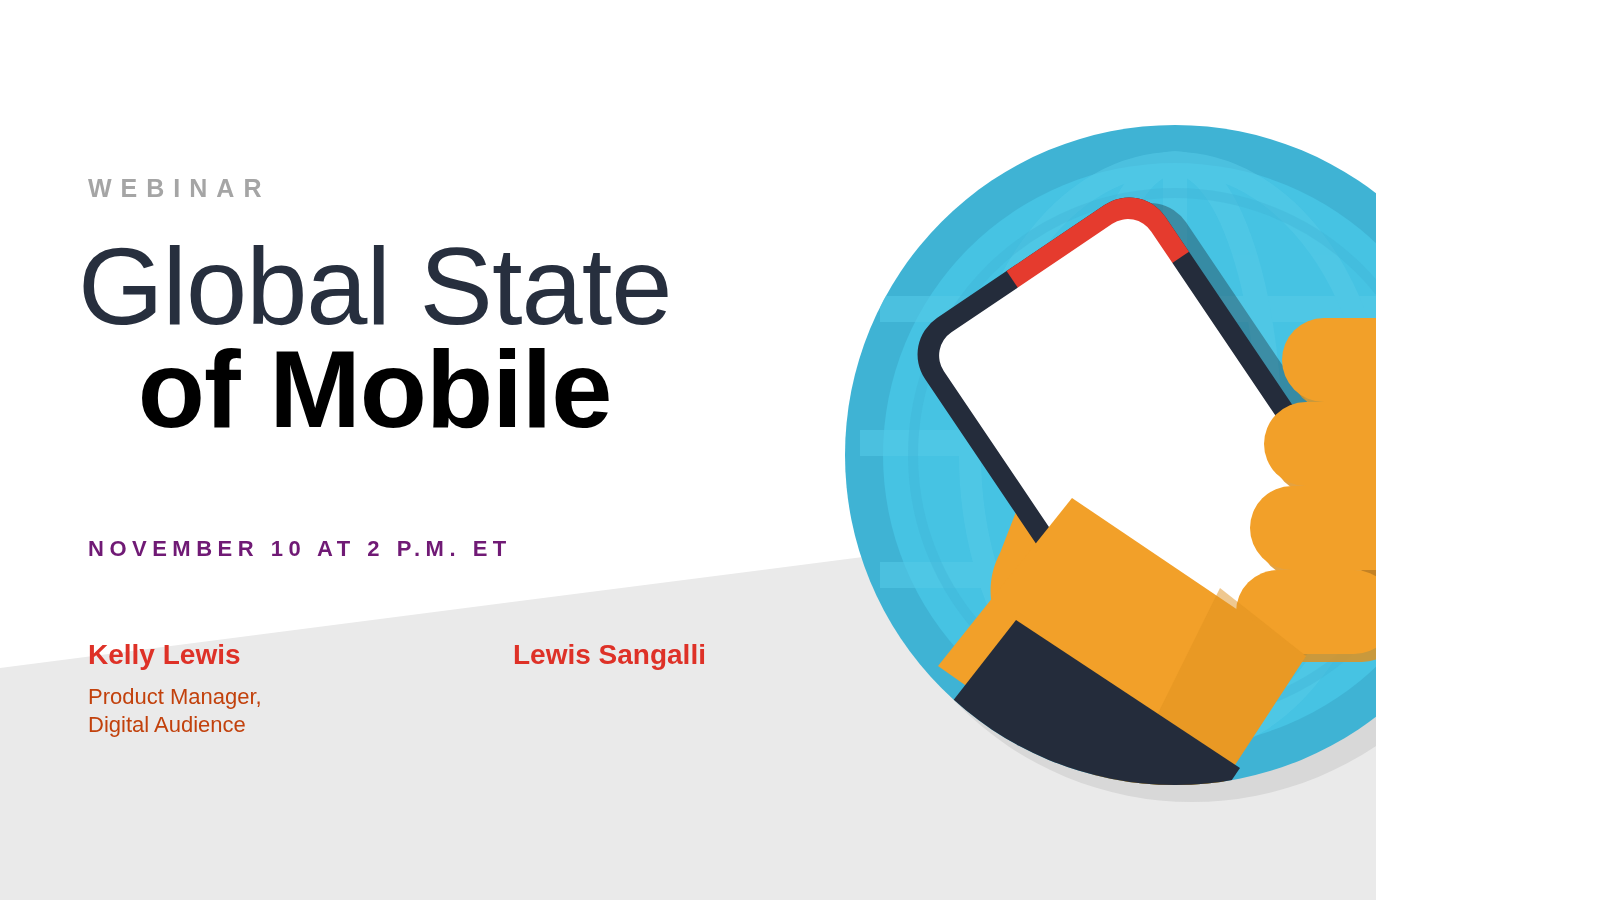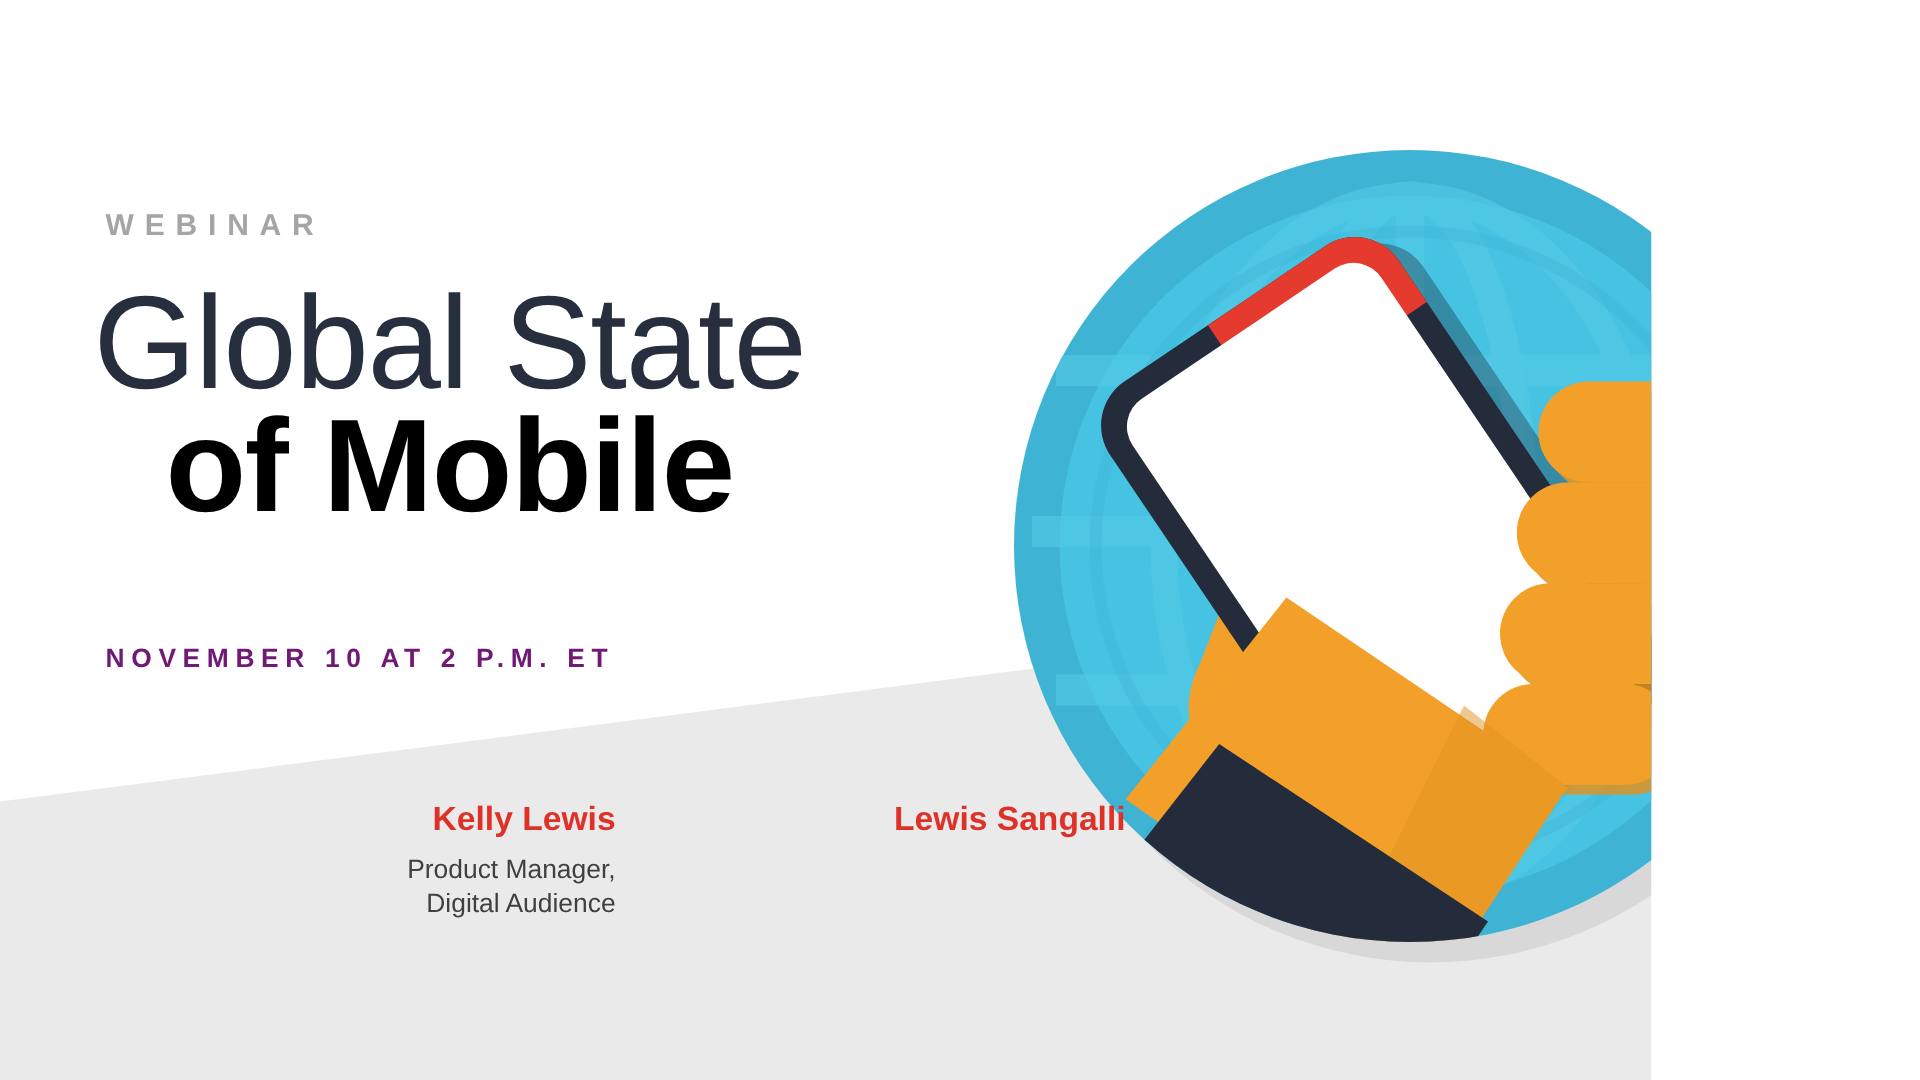--- a/index.html
+++ b/index.html
@@ -65,35 +65,34 @@
     font-size:22px; font-weight:bold;
     letter-spacing:5.5px;
     color:#701a75;
     white-space:nowrap;
     margin-top:28px;
   }
 
   
   .speakers {
     position:absolute;
-    left:88px; top:668px;
+    left:88px; top:640px;
     display:flex;
     gap:0px;
-    text-align:right;
   }
   .speaker { width:425px; }
   .speaker-name {
     font-size:28px; font-weight:bold;
     color:#DE3127;
     margin-bottom:12px;
     line-height:1.1;
   }
   .speaker-role {
     font-size:22px; font-weight:400;
-    color:#404040;
+    color:#c2410c;
     line-height:1.28;
     white-space:pre-line;
   }
 
   
   .illo {
     position:absolute;
     left:820px; top:100px;
     width:740px; height:740px;
   }

